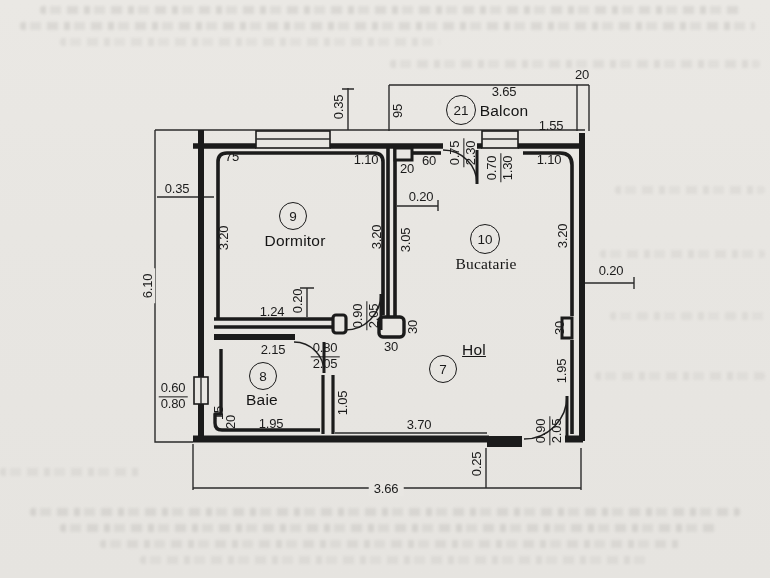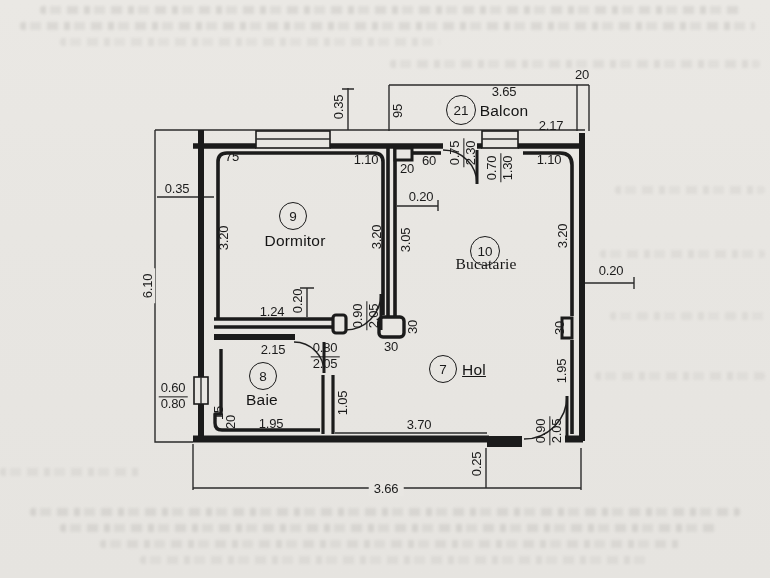--- a/index.html
+++ b/index.html
@@ -142,21 +142,21 @@
       <path class="leaf" d="M567,396 V439"></path>
       <path class="arc" d="M524,439 A43,43 0 0 0 567,396"></path>
     </g>
   </svg>
 
   <div id="dim-layer">
       <div class="dim" style="left: 504px; top: 92px;">3.65</div>
       <div class="dim" style="left: 582px; top: 75px;">20</div>
       <div class="dim rot" style="left: 339px; top: 107px;">0.35</div>
       <div class="dim rot" style="left: 398px; top: 111px;">95</div>
-      <div class="dim" style="left: 551px; top: 126px;">2.17</div>
+      <div class="dim" style="left: 551px; top: 126px;">1.55</div>
       <div class="dim rot" style="left: 463px; top: 153px;">
         <span class="fr">0.75</span>
         <span class="fr2">2.30</span>
       </div>
       <div class="dim rot" style="left: 500px; top: 168px;">
         <span class="fr">0.70</span>
         <span class="fr2">1.30</span>
       </div>
       <div class="dim" style="left: 232px; top: 157px;">75</div>
       <div class="dim" style="left: 366px; top: 160px;">1.10</div>
@@ -201,21 +201,21 @@
       </div>
       <div class="dim rot" style="left: 477px; top: 464px;">0.25</div>
       <div class="dim bg" style="left: 386px; top: 489px;">3.66</div>
     </div>
 
   <div id="room-layer">
       <div class="room-num" style="left: 461px; top: 110px; width: 28px; height: 28px; text-align: center;">21</div>
       <div class="room-name" style="left: 504px; top: 111px;">Balcon</div>
       <div class="room-num" style="left: 293px; top: 216px; width: 26px; height: 26px;">9</div>
       <div class="room-name" style="left: 295px; top: 241px;">Dormitor</div>
-      <div class="room-num" style="left: 485px; top: 239px; width: 28px; height: 28px; margin-top: 12px;">10</div>
+      <div class="room-num" style="left: 485px; top: 239px; width: 28px; height: 28px;">10</div>
       <div class="room-name" style="left: 486px; top: 264px; font-family: Liberation Serif, serif;">Bucatarie</div>
       <div class="room-num" style="left: 263px; top: 376px; width: 26px; height: 26px;">8</div>
       <div class="room-name" style="left: 262px; top: 400px;">Baie</div>
       <div class="room-num" style="left: 443px; top: 369px; width: 26px; height: 26px;">7</div>
-      <div class="room-name" style="left: 474px; top: 370px; text-decoration: underline;">Hol</div>
+      <div class="room-name" style="left: 474px; top: 350px; text-decoration: underline;">Hol</div>
     </div>
 
 </div>
 
 </body></html>

